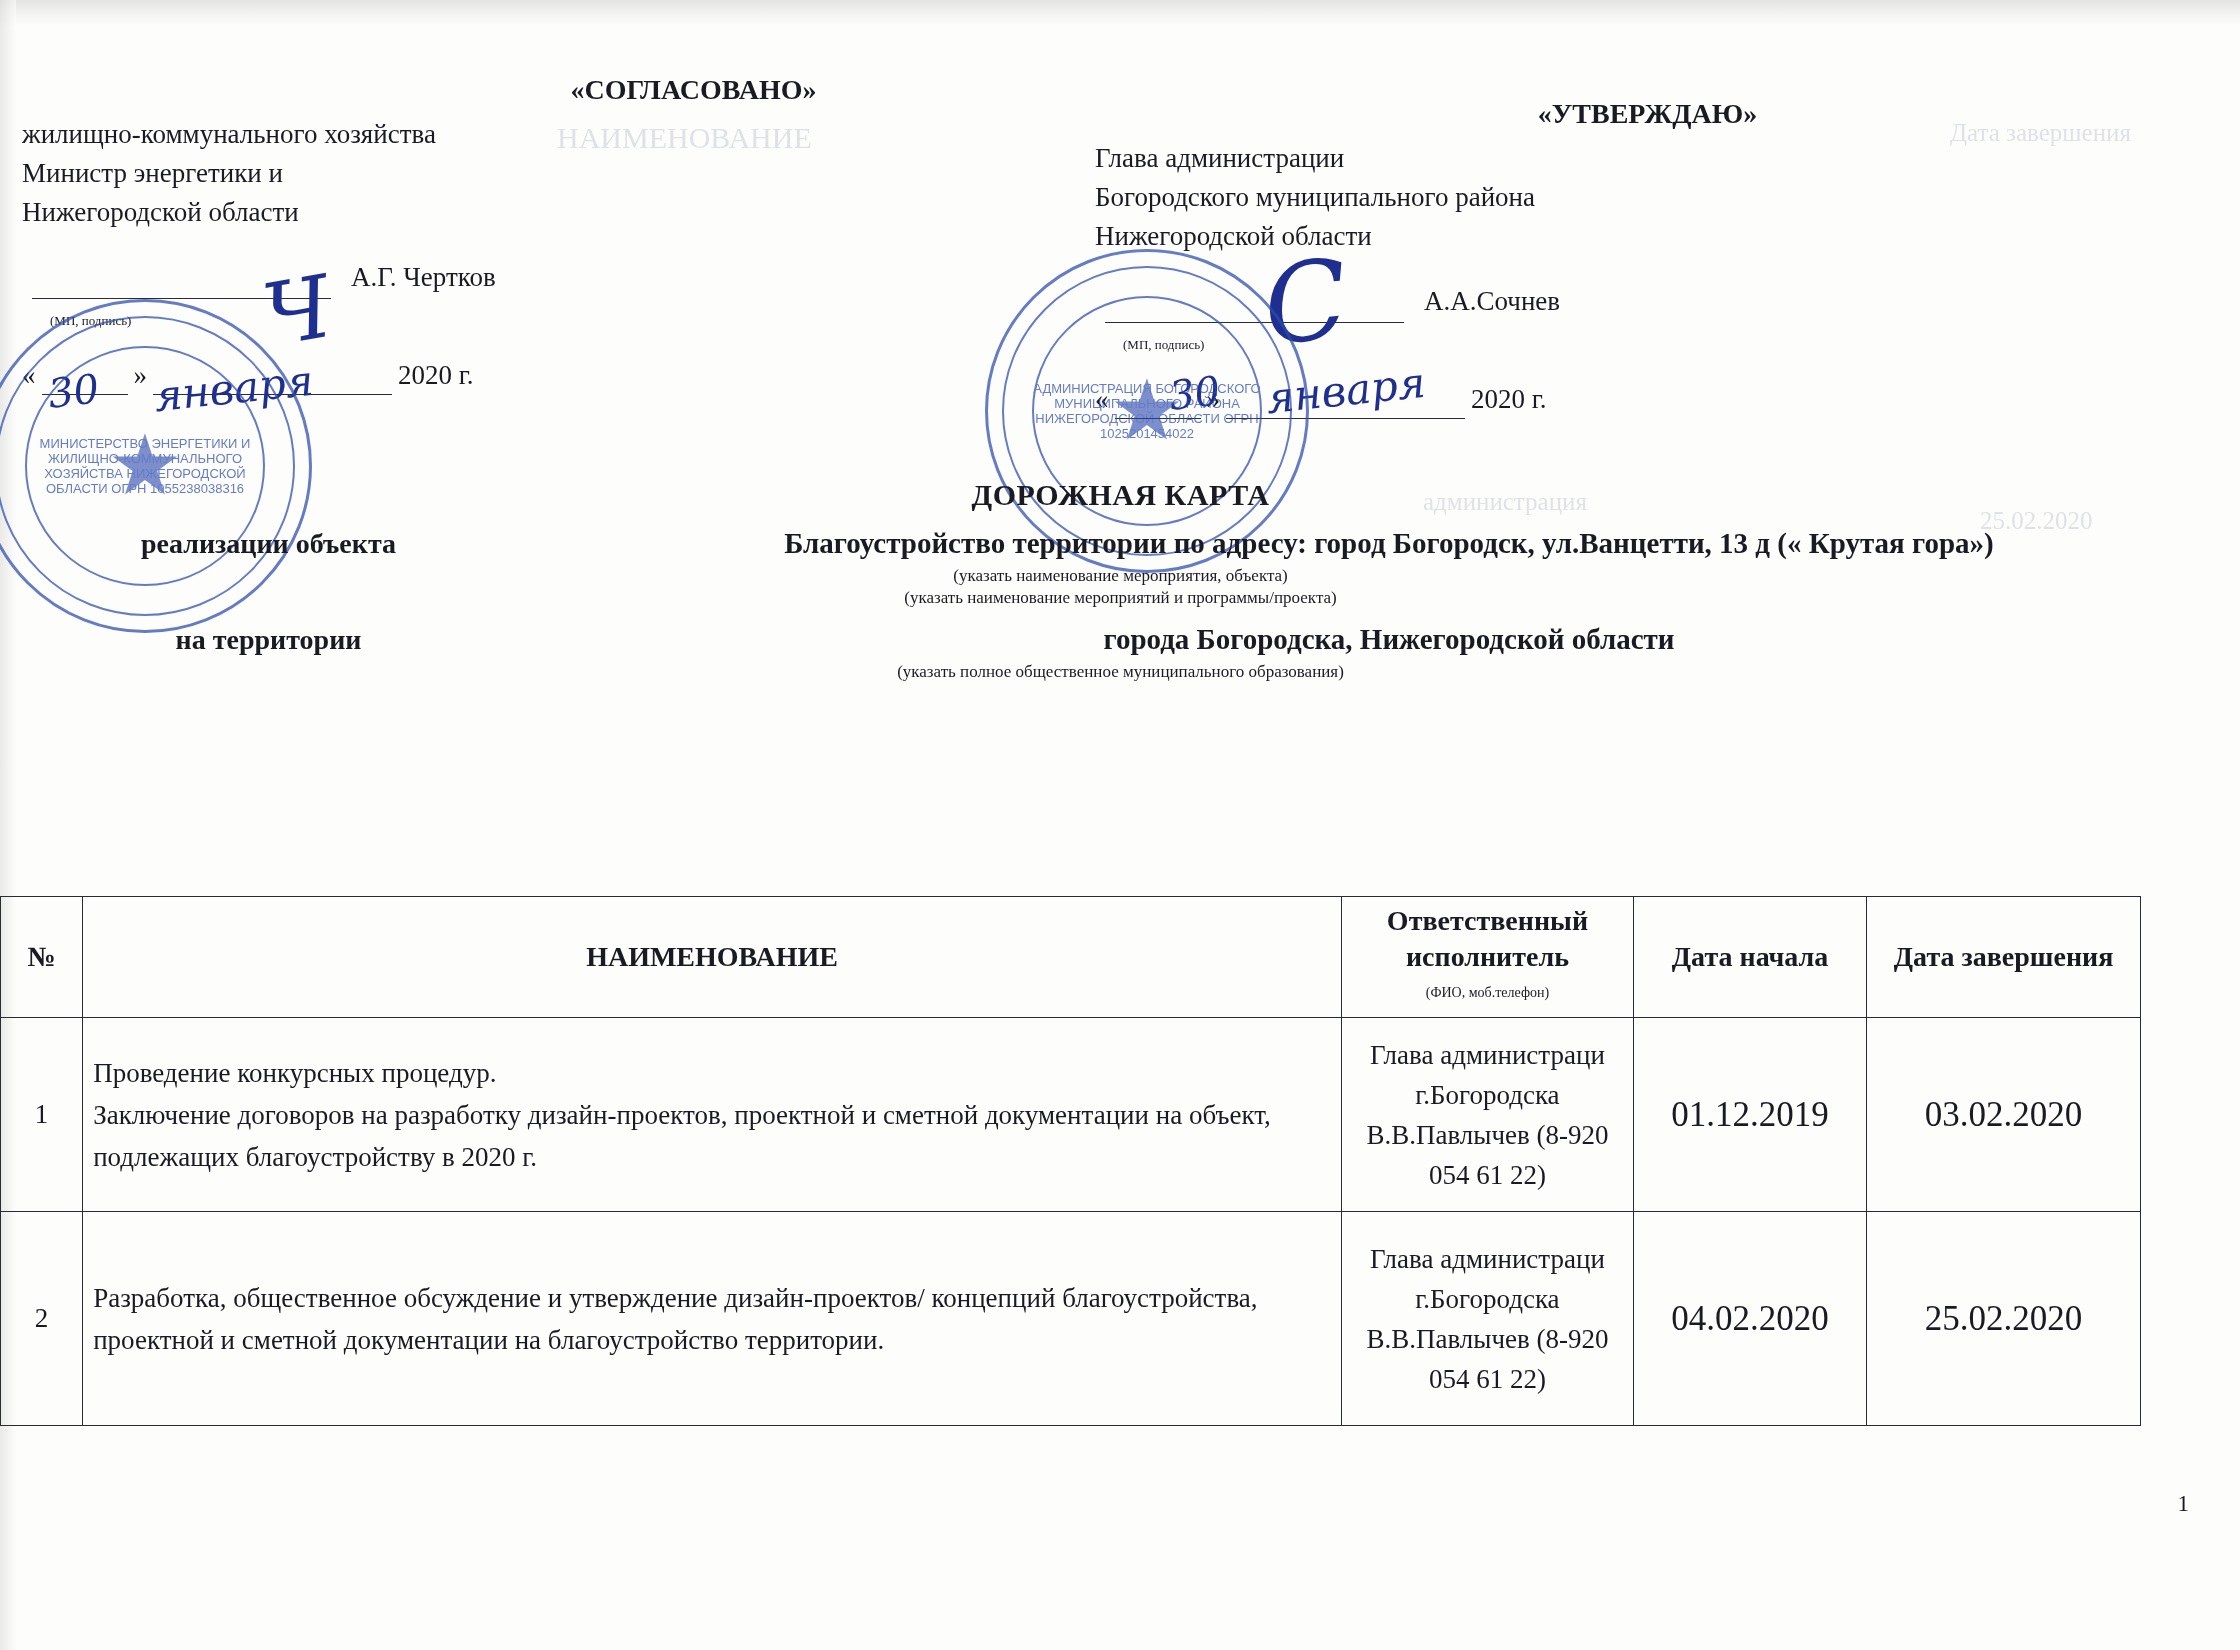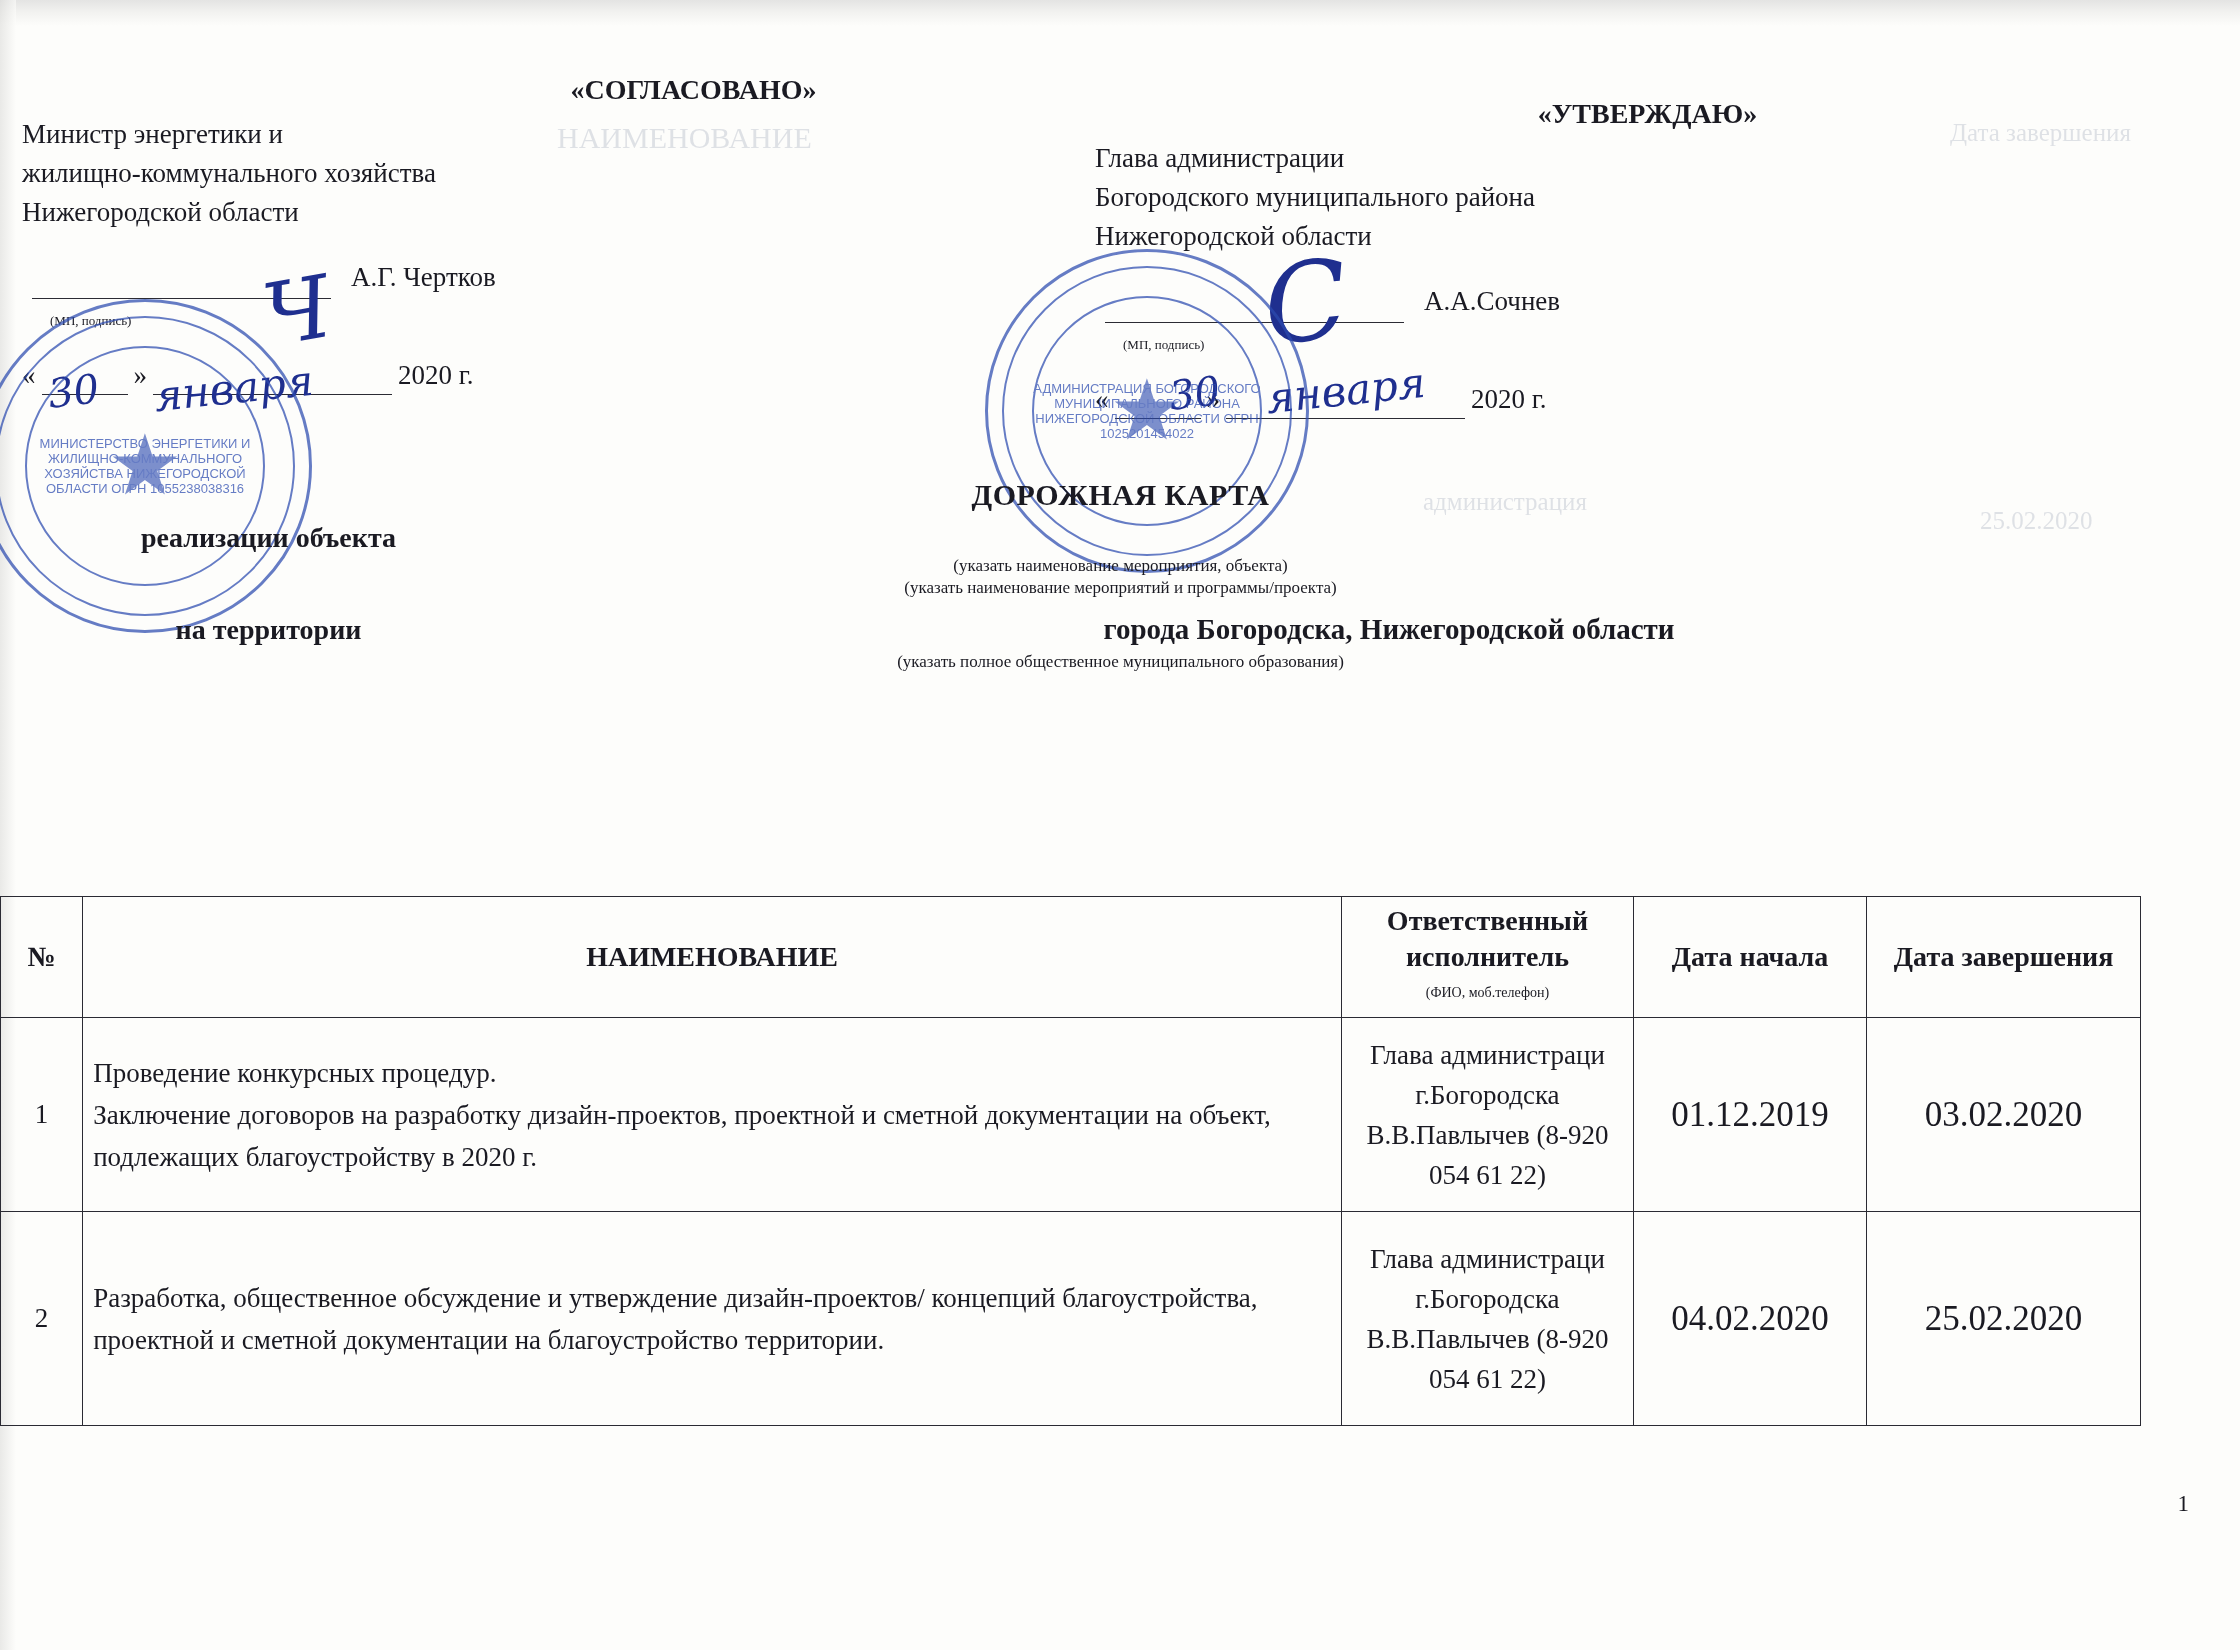--- a/index.html
+++ b/index.html
@@ -263,22 +263,22 @@
 
   <div class="ghost" style="left:557px; top:121px; font-size:30px;">НАИМЕНОВАНИЕ</div>
   <div class="ghost" style="left:1950px; top:119px;">Дата завершения</div>
   <div class="ghost" style="left:1423px; top:488px;">администрация</div>
   <div class="ghost" style="left:1980px; top:507px;">25.02.2020</div>
 
   <div class="approvals">
 
     <div class="appr left">
       <div class="appr-title">«СОГЛАСОВАНО»</div>
+      <div class="appr-line">жилищно-коммунального хозяйства</div>
       <div class="appr-line">Министр энергетики и</div>
-      <div class="appr-line">жилищно-коммунального хозяйства</div>
       <div class="appr-line">Нижегородской области</div>
 
       <div class="sign-row">
         <span class="sign-rule"></span>
         <span class="sign-name">А.Г. Чертков</span>
       </div>
       <div class="mp">(МП, подпись)</div>
 
       <div class="date-row">
         <span>«</span>
@@ -329,20 +329,21 @@
     <div class="inner2"></div>
     <div class="eagle">★</div>
     <div class="stamp-text">АДМИНИСТРАЦИЯ БОГОРОДСКОГО МУНИЦИПАЛЬНОГО РАЙОНА НИЖЕГОРОДСКОЙ ОБЛАСТИ ОГРН 1025201454022</div>
   </div>
 
   <div class="title-block">
     <div class="dk-title">ДОРОЖНАЯ КАРТА</div>
 
     <div class="row-line r1">
       <div class="row-label">реализации объекта</div>
+      <div class="row-value">Благоустройство территории по адресу: город Богородск, ул.Ванцетти, 13 д (« Крутая гора»)</div>
     </div>
     <div class="hint">(указать наименование мероприятия, объекта)</div>
 
     <div class="hint">(указать наименование мероприятий и программы/проекта)</div>
 
     <div class="row-line r3">
       <div class="row-label">на территории</div>
       <div class="row-value">города Богородска, Нижегородской области</div>
     </div>
     <div class="hint">(указать полное общественное муниципального образования)</div>

